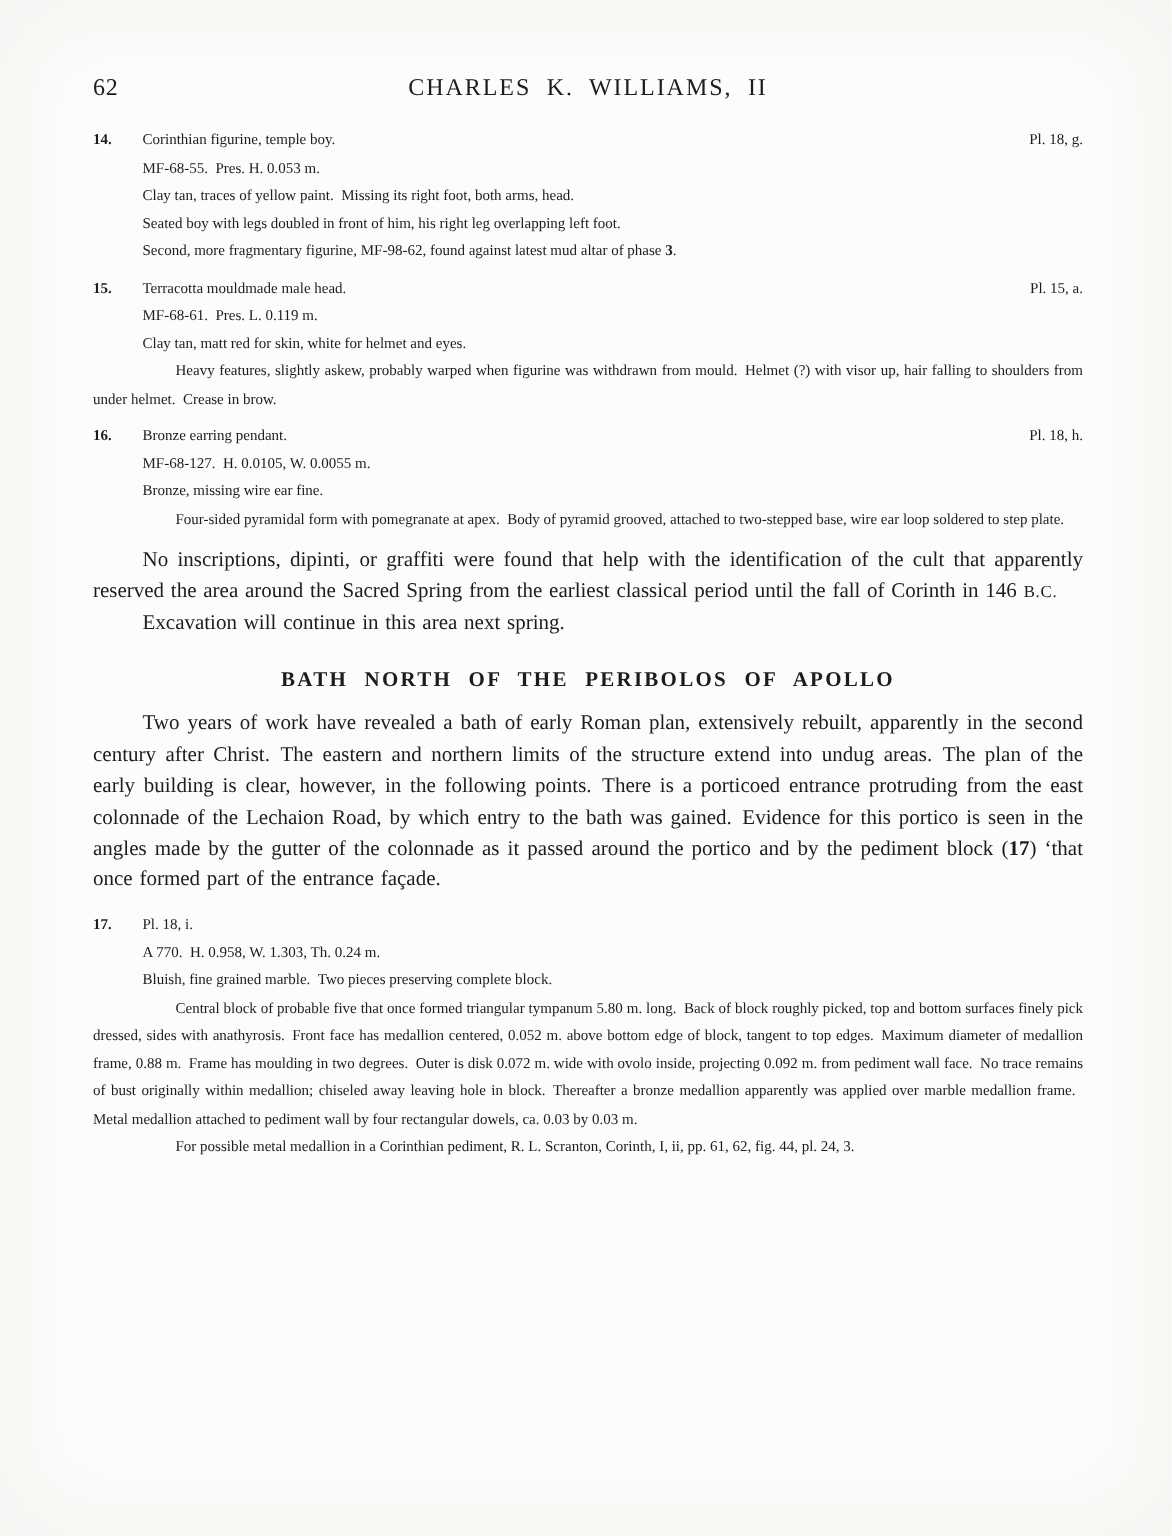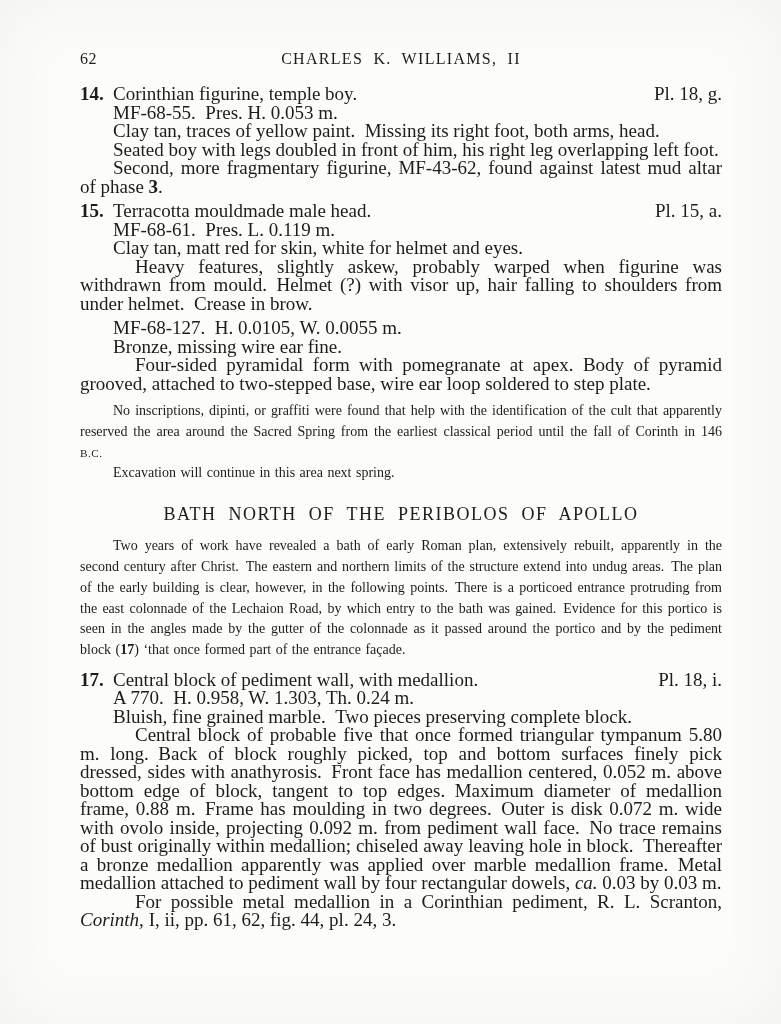--- a/index.html
+++ b/index.html
@@ -6,42 +6,42 @@
   body{
     width:781px;height:1024px;
     background:#fcfcfa;
     color:#1c1c1c;
     font-family:"Liberation Serif", serif;
     overflow:hidden;
   }
   .page{
     box-sizing:border-box;
     width:781px;height:1024px;
-    padding:50px 59px 0 80px;
+    padding:50px 59px 0 62px;
     box-shadow:inset 0 0 70px rgba(60,50,30,0.05);
   }
   
   .running-head{
     position:relative;
     text-align:center;
     font-size:16px;
     height:20px;
     margin-bottom:15px;
   }
   .page-num{
     position:absolute;left:0;top:0;
     letter-spacing:0.5px;
   }
   .head-title{
     letter-spacing:1.3px;
     word-spacing:5px;
   }
   
   .entry{
-    font-size:19px;
+    font-size:10px;
     line-height:18.5px;
     margin-bottom:6px;
   }
   .titleline{display:flex;}
   .num{flex:0 0 33px;}
   .title{flex:1 1 auto;}
   .plate{flex:0 0 auto;}
   .eline{text-align:justify;}
   .eline.sub{text-indent:33px;}
   .eline.para{text-indent:55px;}
@@ -49,29 +49,29 @@
   .body-paras{margin-top:8px;}
   .bpara{
     font-size:14px;
     line-height:20.8px;
     text-align:justify;
     text-indent:33px;
     word-spacing:1px;
   }
   .section-heading{
     margin:20px 0 11px 0;
-    font-size:18px;
-    font-weight:400;
+    font-size:14px;
+    font-weight:700;
     text-align:center;
     letter-spacing:1.5px;
     word-spacing:6px;
   }
   #entry-17{margin-top:10px;}
   .b{font-weight:700;}
-  .i{font-style:italic;}
+  .i{}
   .sc{font-size:0.8em;letter-spacing:0.5px;}
 </style>
 </head>
 <body>
 
 <div class="page">
   <header class="running-head">
     <span class="page-num">62</span>
     <span class="head-title">CHARLES K. WILLIAMS, II</span>
   </header>
@@ -79,33 +79,38 @@
   <section id="entries-top">
       <div class="entry">
         <div class="titleline">
           <span class="num b">14.</span>
           <span class="title">Corinthian figurine, temple boy.</span>
           <span class="plate">Pl. 18, g.</span>
         </div>
         <div class="eline sub"><span>MF-68-55. Pres. H. 0.053 m.</span></div>
         <div class="eline sub"><span>Clay tan, traces of yellow paint. Missing its right foot, both arms, head.</span></div>
         <div class="eline sub"><span>Seated boy with legs doubled in front of him, his right leg overlapping left foot.</span></div>
-        <div class="eline sub"><span>Second, more fragmentary figurine, MF-43-62, found against latest mud altar of phase </span><span class="b">3</span><span>.</span></div>
+        <div class="eline sub"><span>Second, more fragmentary figurine, MF-98-62, found against latest mud altar of phase </span><span class="b">3</span><span>.</span></div>
       </div>
       <div class="entry">
         <div class="titleline">
           <span class="num b">15.</span>
           <span class="title">Terracotta mouldmade male head.</span>
           <span class="plate">Pl. 15, a.</span>
         </div>
         <div class="eline sub"><span>MF-68-61. Pres. L. 0.119 m.</span></div>
         <div class="eline sub"><span>Clay tan, matt red for skin, white for helmet and eyes.</span></div>
         <div class="eline para"><span>Heavy features, slightly askew, probably warped when figurine was withdrawn from mould. Helmet (?) with visor up, hair falling to shoulders from under helmet. Crease in brow.</span></div>
       </div>
       <div class="entry">
+        <div class="titleline">
+          <span class="num b">16.</span>
+          <span class="title">Bronze earring pendant.</span>
+          <span class="plate">Pl. 18, h.</span>
+        </div>
         <div class="eline sub"><span>MF-68-127. H. 0.0105, W. 0.0055 m.</span></div>
         <div class="eline sub"><span>Bronze, missing wire ear fine.</span></div>
         <div class="eline para"><span>Four-sided pyramidal form with pomegranate at apex. Body of pyramid grooved, attached to two-stepped base, wire ear loop soldered to step plate.</span></div>
       </div>
     </section>
 
   <section class="body-paras" id="closing-paras">
       <div class="bpara"><span>No inscriptions, dipinti, or graffiti were found that help with the identification of the cult that apparently reserved the area around the Sacred Spring from the earliest classical period until the fall of Corinth in 146 </span><span class="sc">B.C.</span></div>
       <div class="bpara"><span>Excavation will continue in this area next spring.</span></div>
     </section>
@@ -113,21 +118,20 @@
   <h2 class="section-heading">BATH NORTH OF THE PERIBOLOS OF APOLLO</h2>
 
   <section class="body-paras" id="section-paras">
       <div class="bpara"><span>Two years of work have revealed a bath of early Roman plan, extensively rebuilt, apparently in the second century after Christ. The eastern and northern limits of the structure extend into undug areas. The plan of the early building is clear, however, in the following points. There is a porticoed entrance protruding from the east colonnade of the Lechaion Road, by which entry to the bath was gained. Evidence for this portico is seen in the angles made by the gutter of the colonnade as it passed around the portico and by the pediment block (</span><span class="b">17</span><span>) ‘that once formed part of the entrance façade.</span></div>
     </section>
 
   <section id="entry-17">
       <div class="entry">
         <div class="titleline">
           <span class="num b">17.</span>
-          <span class="title">Central block of pediment wall, with medallion.</span>
           <span class="plate">Pl. 18, i.</span>
         </div>
         <div class="eline sub"><span>A 770. H. 0.958, W. 1.303, Th. 0.24 m.</span></div>
         <div class="eline sub"><span>Bluish, fine grained marble. Two pieces preserving complete block.</span></div>
         <div class="eline para"><span>Central block of probable five that once formed triangular tympanum 5.80 m. long. Back of block roughly picked, top and bottom surfaces finely pick dressed, sides with anathyrosis. Front face has medallion centered, 0.052 m. above bottom edge of block, tangent to top edges. Maximum diameter of medallion frame, 0.88 m. Frame has moulding in two degrees. Outer is disk 0.072 m. wide with ovolo inside, projecting 0.092 m. from pediment wall face. No trace remains of bust originally within medallion; chiseled away leaving hole in block. Thereafter a bronze medallion apparently was applied over marble medallion frame. Metal medallion attached to pediment wall by four rectangular dowels, </span><span class="i">ca.</span><span> 0.03 by 0.03 m.</span></div>
         <div class="eline para"><span>For possible metal medallion in a Corinthian pediment, R. L. Scranton, </span><span class="i">Corinth,</span><span> I, ii, pp. 61, 62, fig. 44, pl. 24, 3.</span></div>
       </div>
     </section>
 </div>
 

